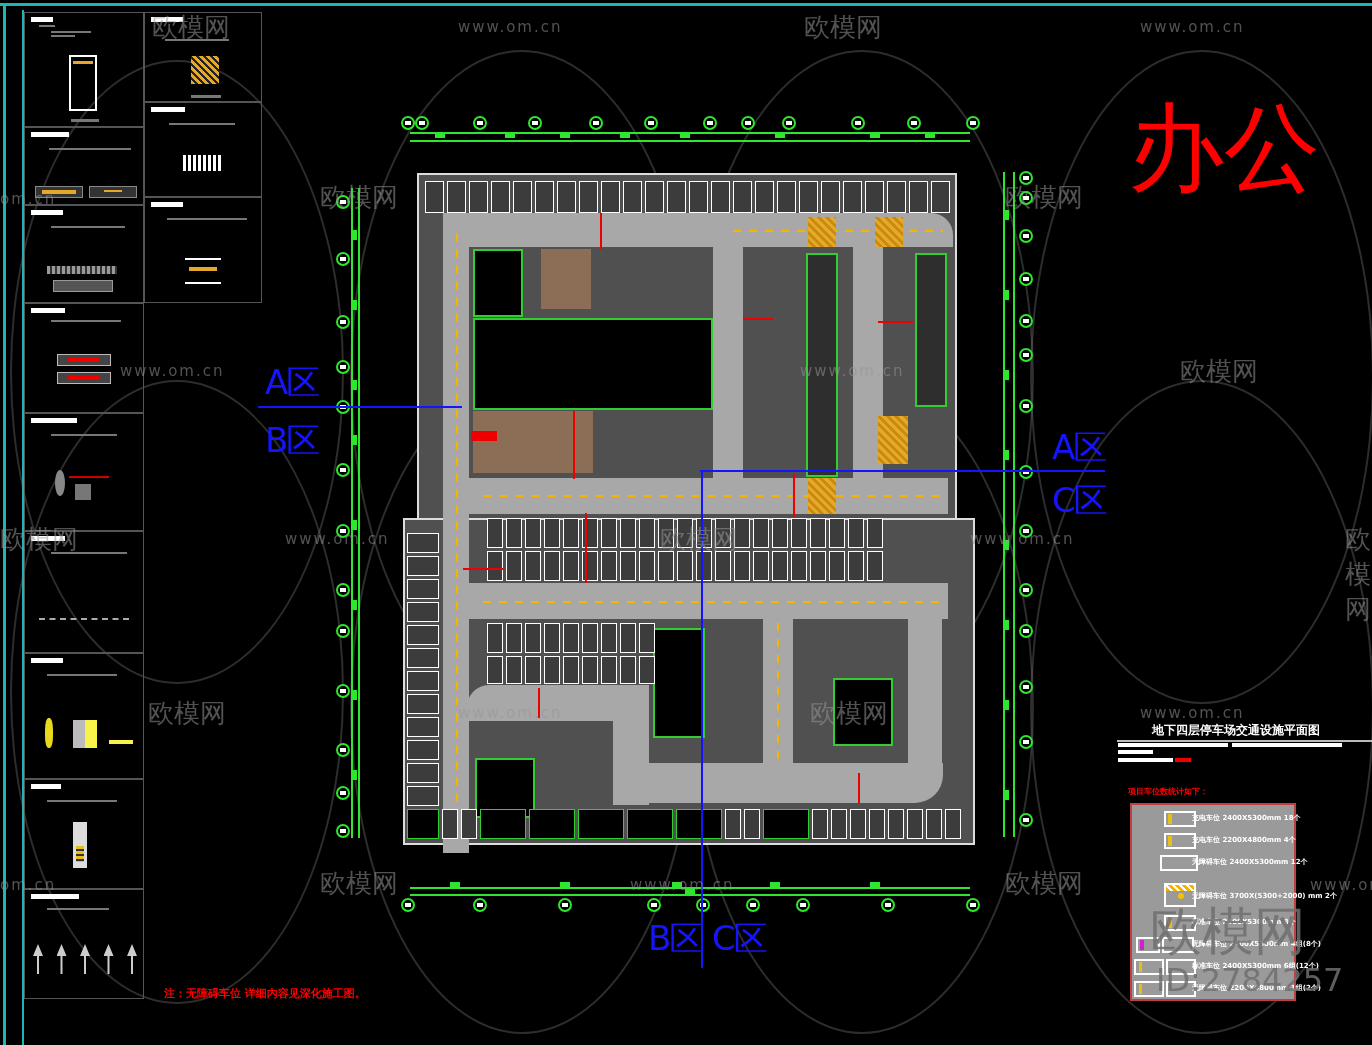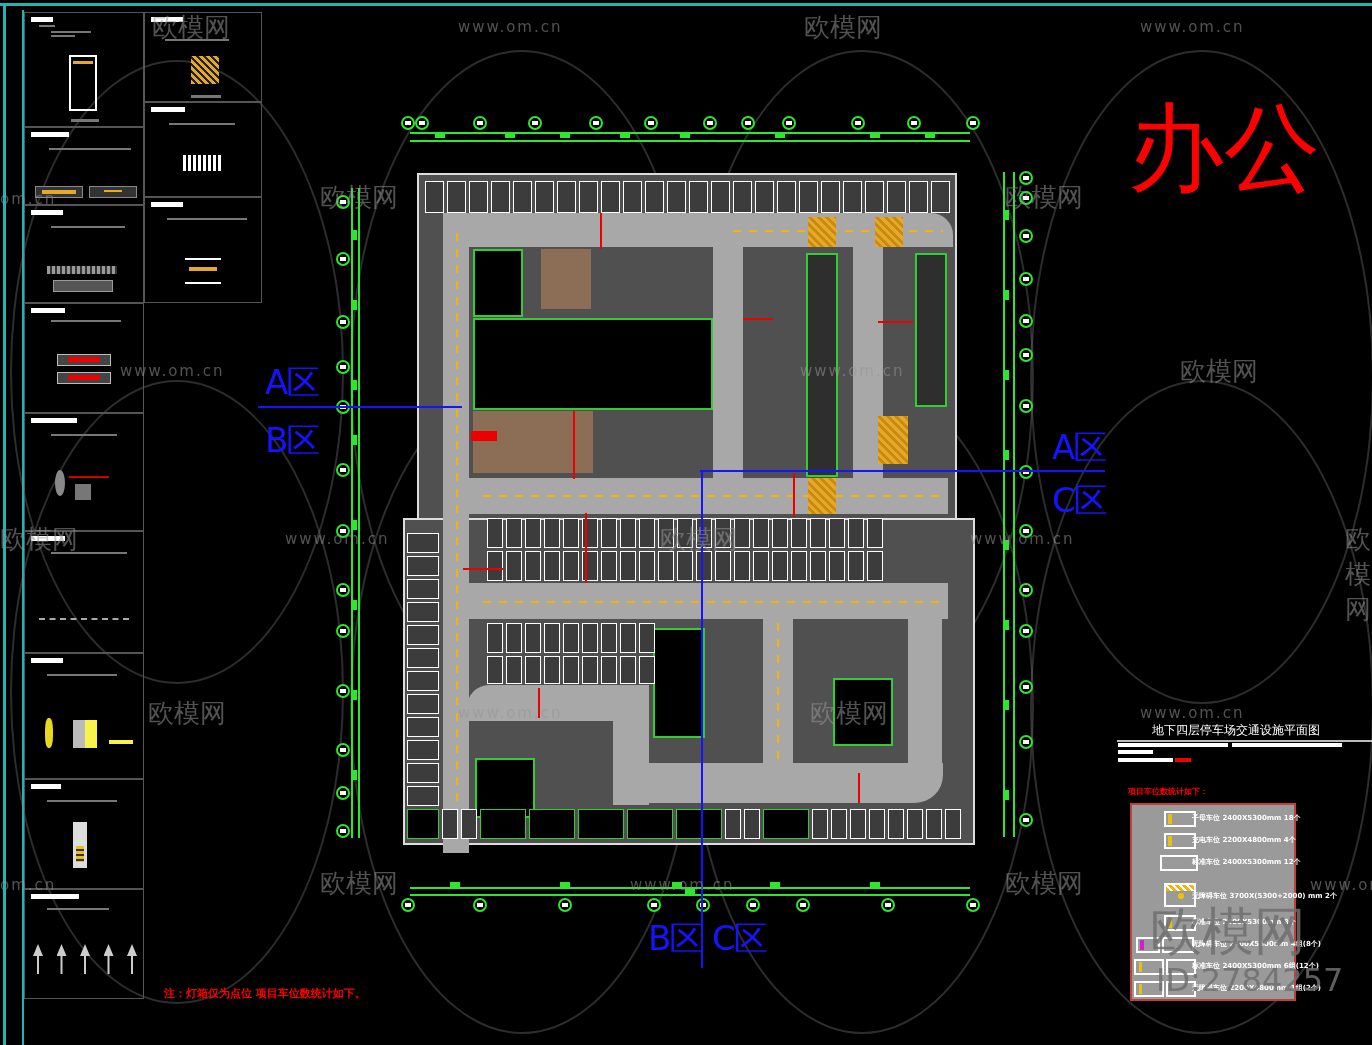--- a/index.html
+++ b/index.html
@@ -38,21 +38,21 @@
 
   .zone{position:absolute;color:#1414ff;font-size:34px;font-family:"DejaVu Sans",sans-serif;letter-spacing:-2px;}
   .zone-line-h{position:absolute;height:2px;background:#1414ff;}
   .zone-line-v{position:absolute;width:2px;background:#1414ff;}
 
   .wm{position:absolute;color:rgba(150,150,150,0.55);font-size:26px;}
   .wm-url{position:absolute;color:rgba(150,150,150,0.55);font-size:15px;letter-spacing:2px;}
   .arc{position:absolute;border:2px solid rgba(130,130,130,0.35);border-radius:50%;}
 
   .big-title{left:1128px;top:100px;color:#f00;font-size:96px;line-height:1;}
-  .drawing-title{left:1152px;top:722px;color:#fff;font-size:12px;font-weight:normal;}
+  .drawing-title{left:1152px;top:722px;color:#fff;font-size:12px;font-weight:bold;}
   .tb-rule{left:1117px;top:740px;width:262px;height:2px;background:#bbb;}
   .legend-intro{left:1128px;top:786px;color:#f00;font-size:8px;font-weight:bold;}
   .legend-box{left:1130px;top:803px;width:166px;height:198px;background:#9a9a9a;border:2px solid #c04040;box-sizing:border-box;}
   .legend-row{position:absolute;left:0;width:166px;height:20px;}
   .legend-sym{position:absolute;top:2px;width:32px;height:16px;border:2px solid #fff;box-sizing:border-box;background:#9a9a9a;}
   .legend-txt{position:absolute;left:60px;top:4px;color:#fff;font-size:7px;font-weight:bold;white-space:nowrap;}
   .note{left:164px;top:986px;color:#f00;font-size:11px;font-weight:bold;}
   .big-wm{left:1150px;top:905px;color:rgba(110,110,110,0.85);font-size:52px;line-height:1;}
   .big-id{left:1156px;top:964px;color:rgba(110,110,110,0.85);font-size:32px;line-height:1;}
 </style>
@@ -494,31 +494,31 @@
 <div class="abs" style="left:1118px;top:750px;width:35px;height:4px;background:#fff;"></div>
 <div class="abs" style="left:1118px;top:758px;width:55px;height:4px;background:#fff;"></div>
 <div class="abs" style="left:1175px;top:758px;width:16px;height:4px;background:#e00;"></div>
 
 <div class="abs legend-intro">项目车位数统计如下：</div>
 <div class="abs legend-box">
   <div class="legend-row" style="top:4px;">
     <div class="legend-sym" style="left:32px;">
         <div style="width:4px;height:10px;margin:1px 2px;background:#e6c019;"></div>
       </div>
-    <div class="legend-txt">子母车位 2400X5300mm  18个</div>
+    <div class="legend-txt">充电车位 2400X5300mm  18个</div>
   </div>
   <div class="legend-row" style="top:26px;">
     <div class="legend-sym" style="left:32px;">
         <div style="width:4px;height:10px;margin:1px 2px;background:#e6c019;"></div>
       </div>
     <div class="legend-txt">充电车位 2200X4800mm  4个</div>
   </div>
   <div class="legend-row" style="top:48px;">
     <div class="legend-sym" style="left:28px;width:38px;"></div>
-    <div class="legend-txt">标准车位 2400X5300mm  12个</div>
+    <div class="legend-txt">无障碍车位 2400X5300mm  12个</div>
   </div>
   <div class="legend-row" style="top:76px;height:28px;">
     <div class="legend-sym" style="left:32px;height:24px;">
         <div style="height:6px;background:repeating-linear-gradient(45deg,#f5b400 0 3px,#fff 3px 5px);"></div>
         <div style="width:6px;height:6px;margin:2px 12px;border-radius:50%;background:#f5c200;"></div>
       </div>
     <div class="legend-txt" style="top:10px;">无障碍车位 3700X(5300+2000) mm  2个</div>
   </div>
   <div class="legend-row" style="top:108px;">
     <div class="legend-sym" style="left:32px;">
@@ -545,13 +545,13 @@
         <div style="width:3px;height:10px;margin:1px 3px;background:#e6c019;"></div>
       </div>
     <div class="legend-sym" style="left:34px;width:30px;"></div>
     <div class="legend-txt">无障碍车位 2200X4800mm  1组(2个)</div>
   </div>
 </div>
 
 <div class="abs big-wm">欧模网</div>
 <div class="abs big-id">ID:2784257</div>
 
-<div class="abs note">注：灯箱仅为点位 项目车位数统计如下。</div>
+<div class="abs note">注：无障碍车位 详细内容见深化施工图。</div>
 
 </body></html>

